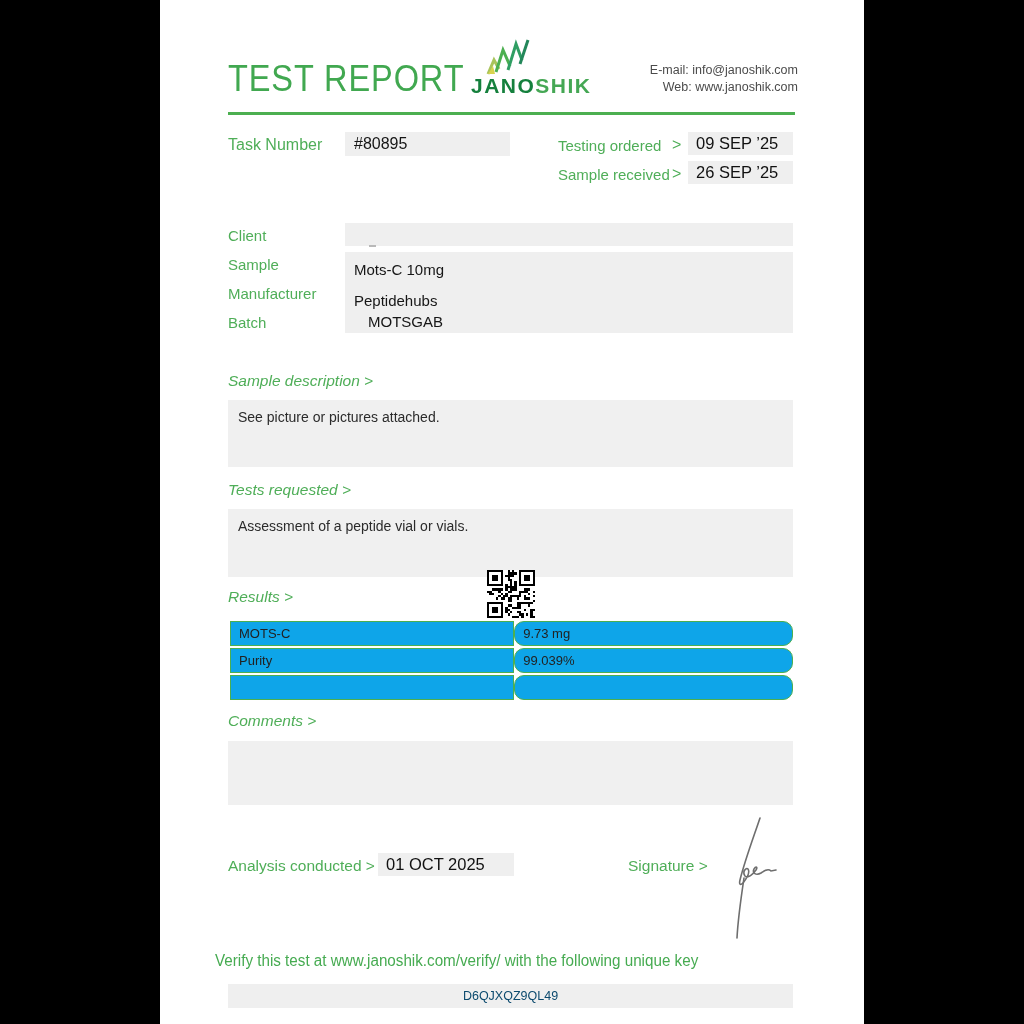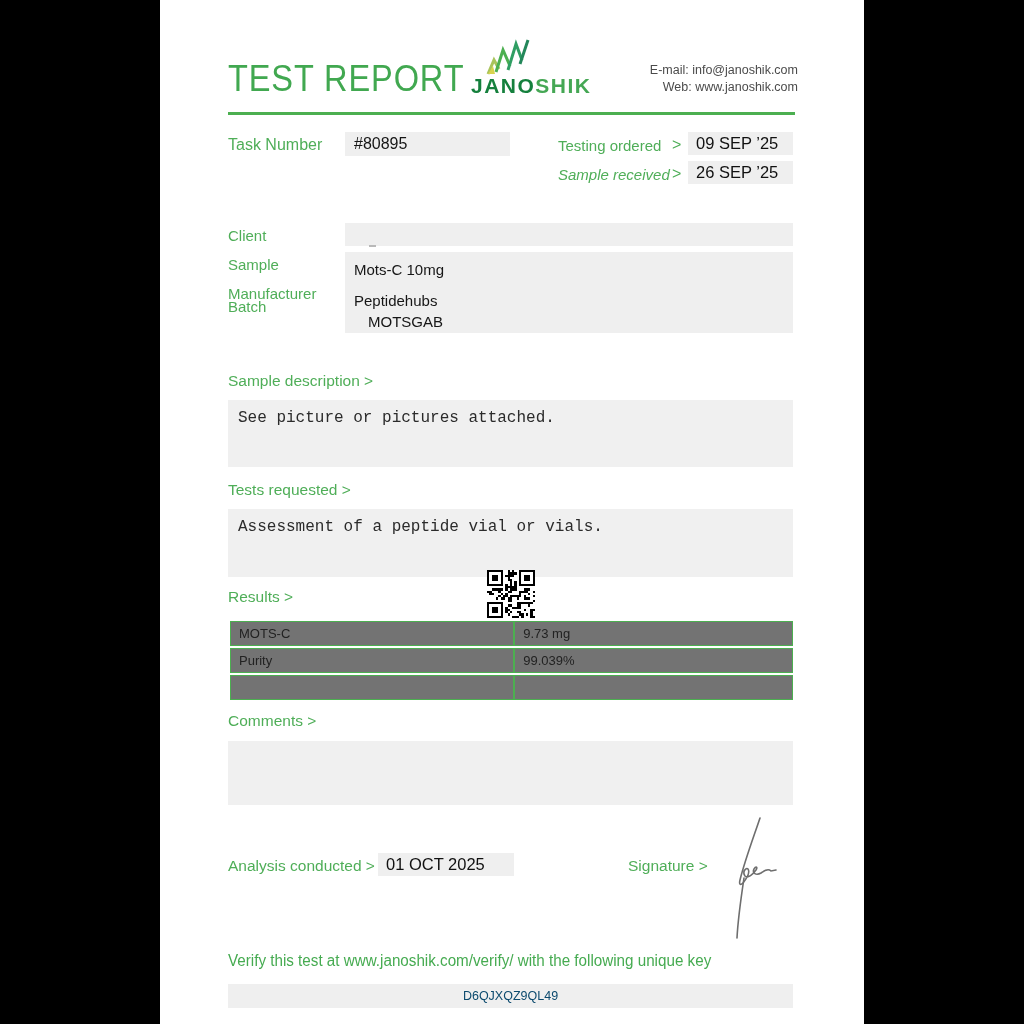--- a/index.html
+++ b/index.html
@@ -22,44 +22,44 @@
   }
   .brand-text{font-size:21px;font-weight:700;letter-spacing:1.5px;}
   .brand-jano{color:#15803d;margin-left:10px;}
   .brand-shik{color:#45a754;}
   .contact{font-size:12.5px;color:#4b4b4b;text-align:right;line-height:17px;}
 
   .rule{background:#4caf50;height:2.5px;}
 
   .field-label{font-size:16px;color:#4fae58;}
   .small-label{font-size:15px;color:#4fae58;}
-  .heading{font-size:15.5px;color:#4fae58;}
+  .heading{font-size:15.5px;color:#4fae58;font-style:italic;}
 
   .value-box{
     background:#efefef;color:#161616;
     display:flex;align-items:center;
     font-size:15px;padding-left:9px;box-sizing:border-box;
   }
   .date-box{
     background:#efefef;color:#111;
     display:flex;align-items:center;
     font-size:16.5px;padding-left:8px;box-sizing:border-box;
   }
   .big-box{
-    background:#f0f0f0;color:#2b2b2b;font-size:16px;
-    padding:9px 10px;box-sizing:border-box;font-family:Liberation Mono, monospace;
+    background:#f0f0f0;color:#2b2b2b;font-size:14px;
+    padding:9px 10px;box-sizing:border-box;
   }
 
   .res-table{border-collapse:separate;border-spacing:0 2px;width:563px;}
   .res-table td{
     border:1.5px solid #4caf50;height:21px;
-    font-size:13px;color:#222;padding:1px 8px;background:#737373;
+    font-size:13px;color:#222;padding:1px 8px;background:#0ea5e9;
   }
   .res-table td.c1{width:276px;}
-  .res-table td.c2{width:270px;}
+  .res-table td.c2{width:270px;border-radius:10px;}
 
   .qr{image-rendering:pixelated;}
   .sig-label{font-size:15.5px;color:#4fae58;}
   .verify{font-size:16px;color:#46ab51;}
   .key-box{
     background:#efefef;color:#0c4a6e;font-size:12.5px;
     display:flex;align-items:center;justify-content:center;
   }
   .artifact{background:#b9b9b9;}
 </style>
@@ -92,35 +92,35 @@
 
   <div class="abs rule" style="left:68px;top:112px;width:567px;"></div>
 
   <div class="abs field-label" style="left:68px;top:136px;">Task Number</div>
   <div class="abs value-box" style="left:185px;top:132px;width:165px;height:24px;font-size:16px;">#80895</div>
 
   <div class="abs field-label" style="left:398px;top:137px;font-size:15px;">Testing ordered</div>
   <div class="abs field-label" style="left:512px;top:136px;">&gt;</div>
   <div class="abs date-box" style="left:528px;top:132px;width:105px;height:23px;">09 SEP ’25</div>
 
-  <div class="abs field-label" style="left:398px;top:166px;font-size:15px;font-style:italic;">Sample received</div>
+  <div class="abs field-label" style="left:398px;top:166px;font-size:15px;">Sample received</div>
   <div class="abs field-label" style="left:512px;top:165px;">&gt;</div>
   <div class="abs date-box" style="left:528px;top:161px;width:105px;height:23px;">26 SEP ’25</div>
 
   <div class="abs small-label" style="left:68px;top:227px;">Client</div>
   <div class="abs value-box" style="left:185px;top:223px;width:448px;height:23px;"></div>
   <div class="abs artifact" style="left:209px;top:245px;width:7px;height:2px;"></div>
 
   <div class="abs small-label" style="left:68px;top:256px;">Sample</div>
   <div class="abs value-box" style="left:185px;top:252px;width:448px;height:34px;">Mots-C 10mg</div>
 
   <div class="abs small-label" style="left:68px;top:285px;">Manufacturer</div>
   <div class="abs value-box" style="left:185px;top:281px;width:448px;height:38px;">Peptidehubs</div>
 
-  <div class="abs small-label" style="left:68px;top:298px;">Batch</div>
+  <div class="abs small-label" style="left:68px;top:314px;">Batch</div>
   <div class="abs value-box" style="left:185px;top:310px;width:448px;height:23px;padding-left:23px;">MOTSGAB</div>
 
   <div class="abs heading" style="left:68px;top:372px;">Sample description &gt;</div>
   <div class="abs big-box" style="left:68px;top:400px;width:565px;height:67px;">
     <span>See picture or pictures attached.</span>
   </div>
 
   <div class="abs heading" style="left:68px;top:481px;">Tests requested &gt;</div>
   <div class="abs big-box" style="left:68px;top:509px;width:565px;height:68px;">
     <span>Assessment of a peptide vial or vials.</span>
@@ -369,18 +369,18 @@
   <div class="abs date-box" style="left:218px;top:853px;width:136px;height:23px;">01 OCT 2025</div>
 
   <div class="abs sig-label" style="left:468px;top:857px;">Signature &gt;</div>
   <div class="abs" style="left:553px;top:812px;width:80px;height:130px;">
     <svg width="80" height="130" viewBox="0 0 80 130">
       <path d="M47,6 C41,24 32,48 27,68 C26,72 27,74 30,71 C34,66 37,60 35,57 C33,55 29,60 32,64 C35,67 40,62 43,58 C45,55 43,54 41,57 C39,61 43,64 48,61 C52,58 56,57 58,59 L63,58" fill="none" stroke="#6e6e6e" stroke-width="1.6" stroke-linecap="round"></path>
       <path d="M31,66 C28,86 25,106 24,126" fill="none" stroke="#6e6e6e" stroke-width="1.6" stroke-linecap="round"></path>
     </svg>
   </div>
 
-  <div class="abs verify" style="left:68px;top:952px;">
+  <div class="abs verify" style="left:55px;top:952px;">
     <span class="condensed95">Verify this test at www.janoshik.com/verify/ with the following unique key</span>
   </div>
   <div class="abs key-box" style="left:68px;top:984px;width:565px;height:24px;">D6QJXQZ9QL49</div>
 
 </div>
 
 </body></html>

